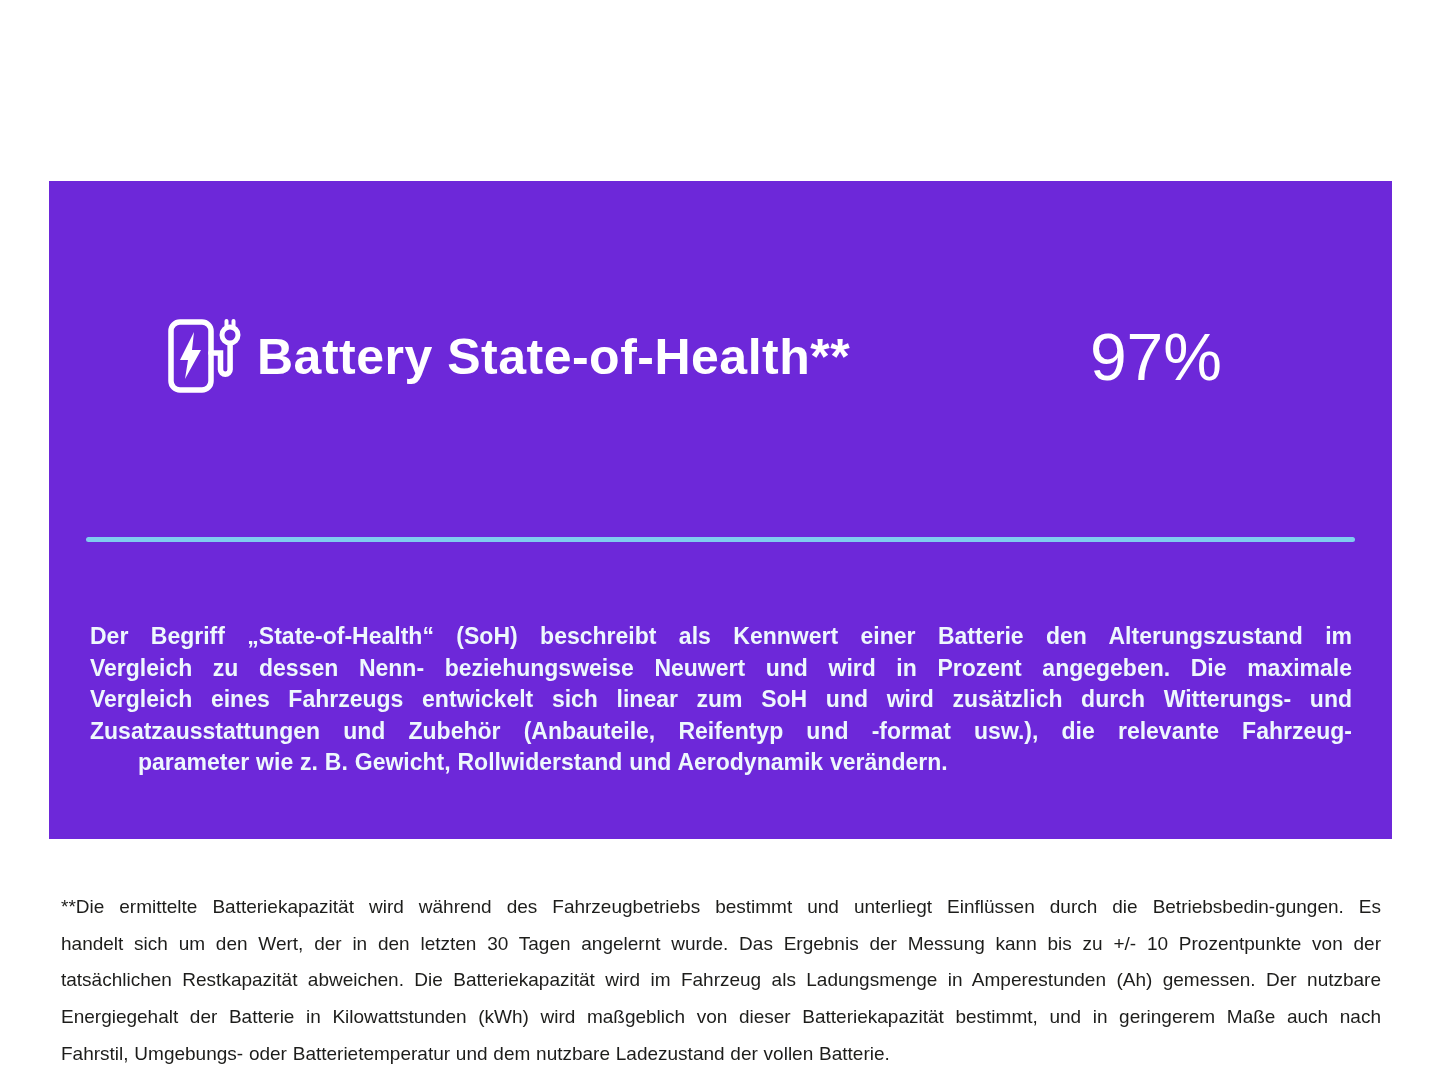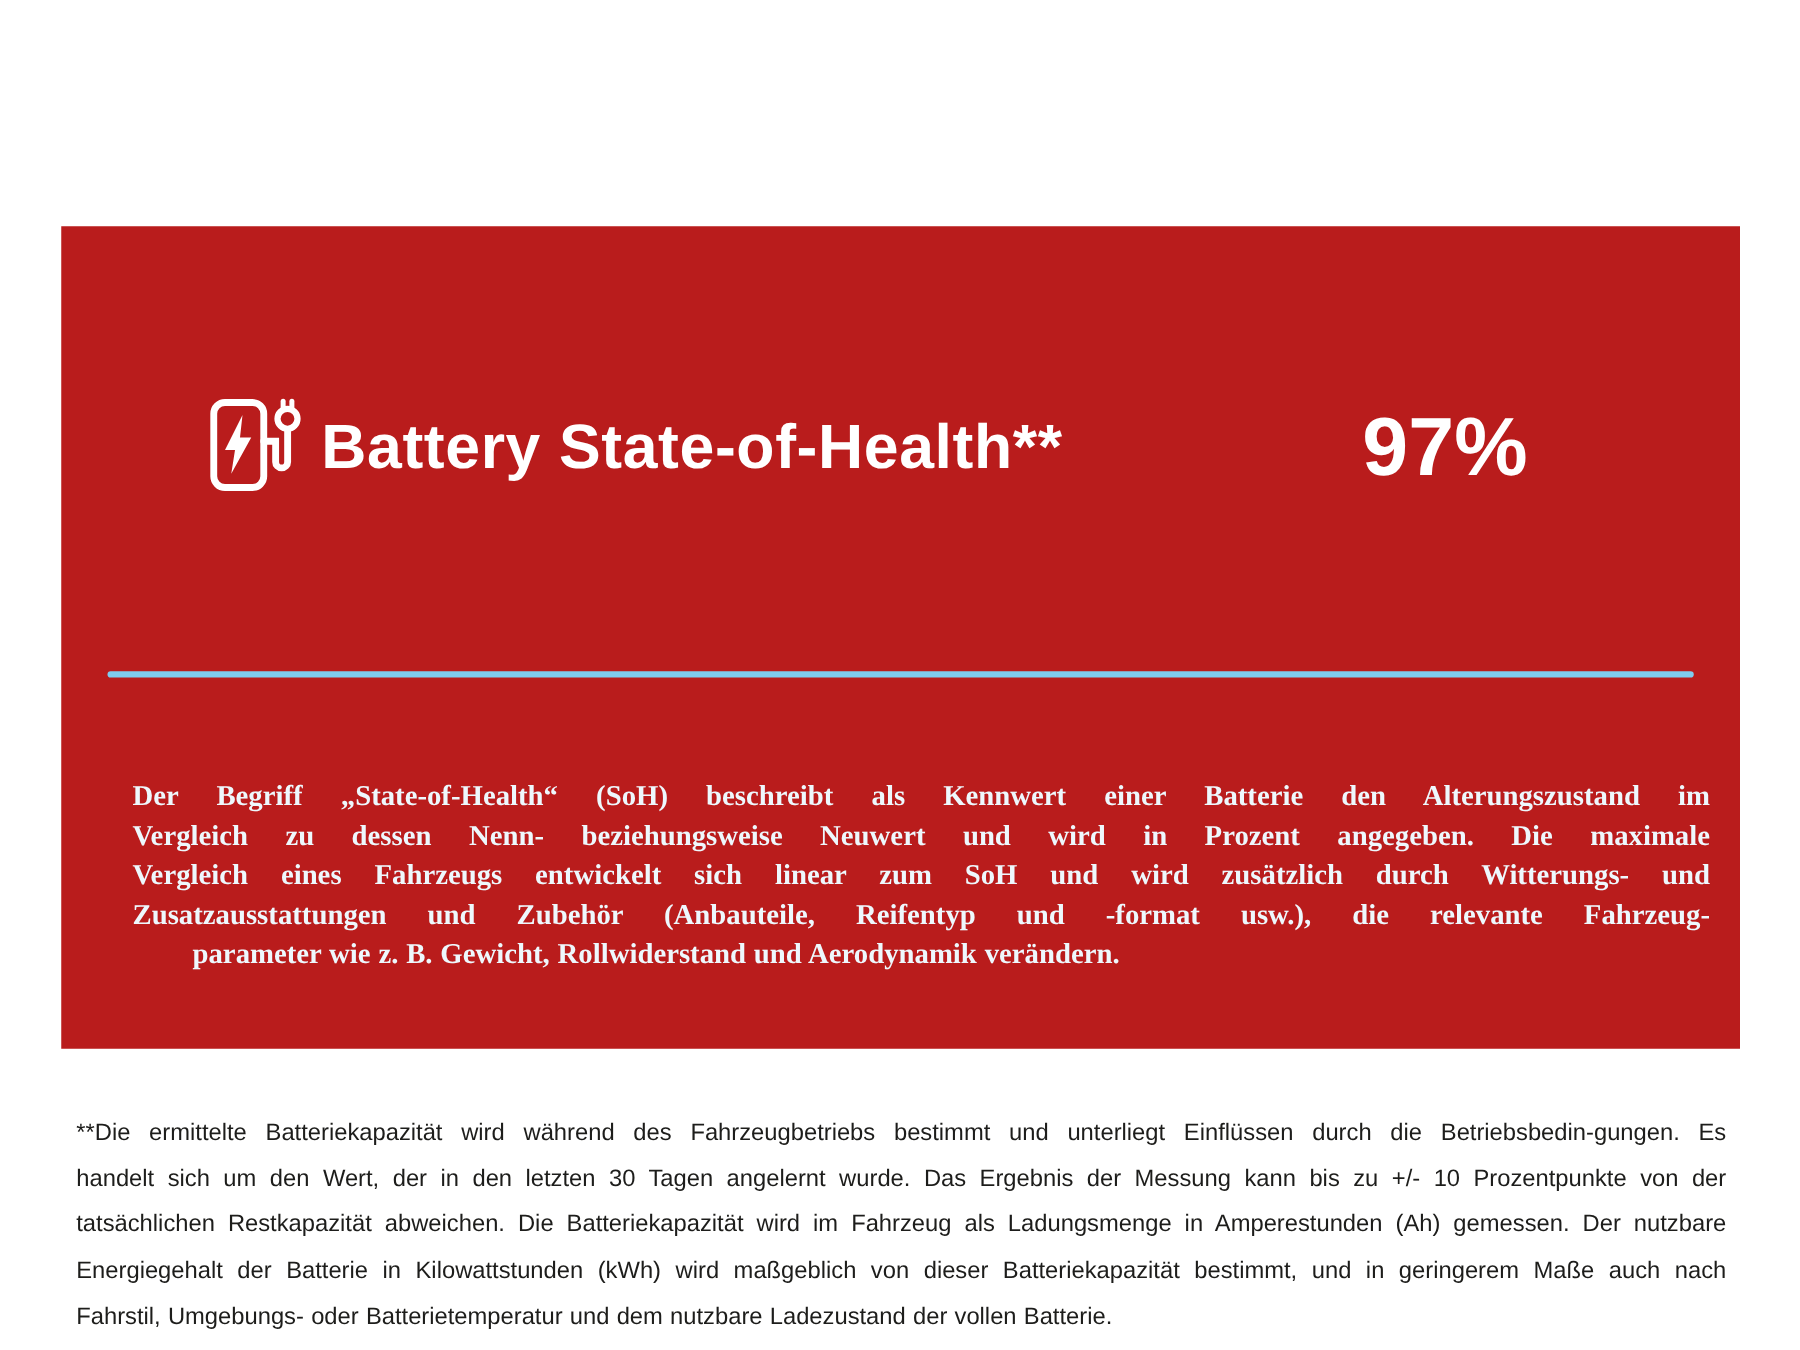--- a/index.html
+++ b/index.html
@@ -14,21 +14,21 @@
     height: 1080px;
     background: #ffffff;
     overflow: hidden;
   }
   .card {
     position: absolute;
     left: 49px;
     top: 181px;
     width: 1343px;
     height: 658px;
-    background: #b91c1c;
+    background: #6d28d9;
   }
   .card-header {
     position: absolute;
     left: 114px;
     top: 128px;
     right: 170px;
     height: 96px;
     display: flex;
     align-items: center;
   }
@@ -42,39 +42,38 @@
     margin: 0 0 0 10px;
     font-size: 50px;
     font-weight: 700;
     color: #ffffff;
     letter-spacing: 0.5px;
     white-space: nowrap;
   }
   .card-value {
     margin-left: auto;
     font-size: 66px;
-    font-weight: 700;
+    font-weight: 400;
     color: #ffffff;
     white-space: nowrap;
   }
   .divider {
     position: absolute;
     left: 37px;
     top: 356px;
     width: 1269px;
     height: 5px;
     border-radius: 3px;
     background: #7fccef;
   }
   .card-desc {
     position: absolute;
-    left: 57px;
+    left: 41px;
     top: 440px;
     width: 1262px;
-    font-family: Liberation Serif, serif;
   }
   .desc-line {
     margin: 0;
     font-size: 23px;
     font-weight: 600;
     line-height: 31.6px;
     color: #eef8fd;
     text-align: justify;
     text-align-last: justify;
     white-space: nowrap;

